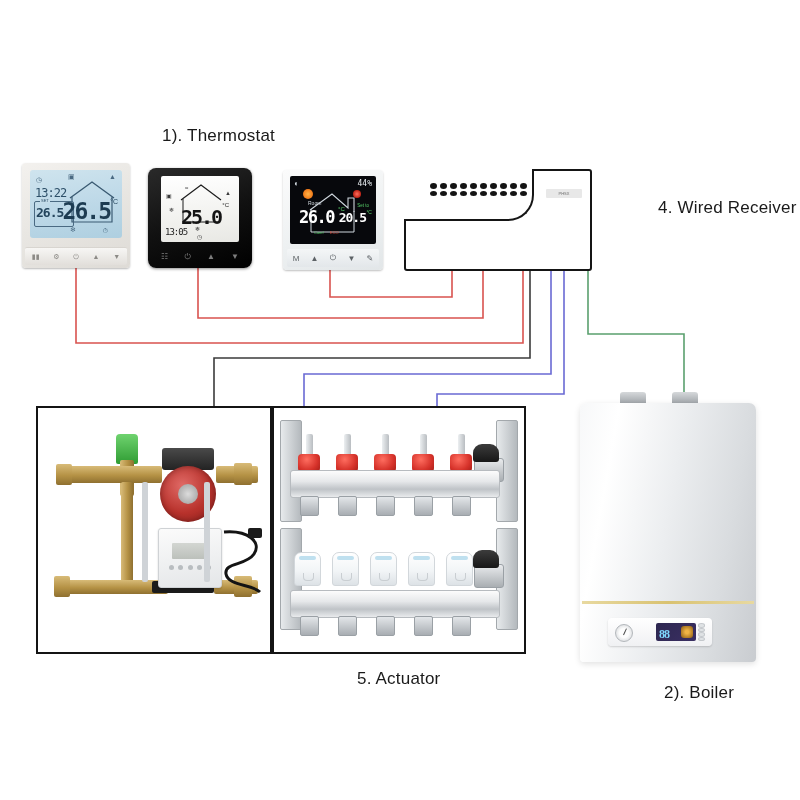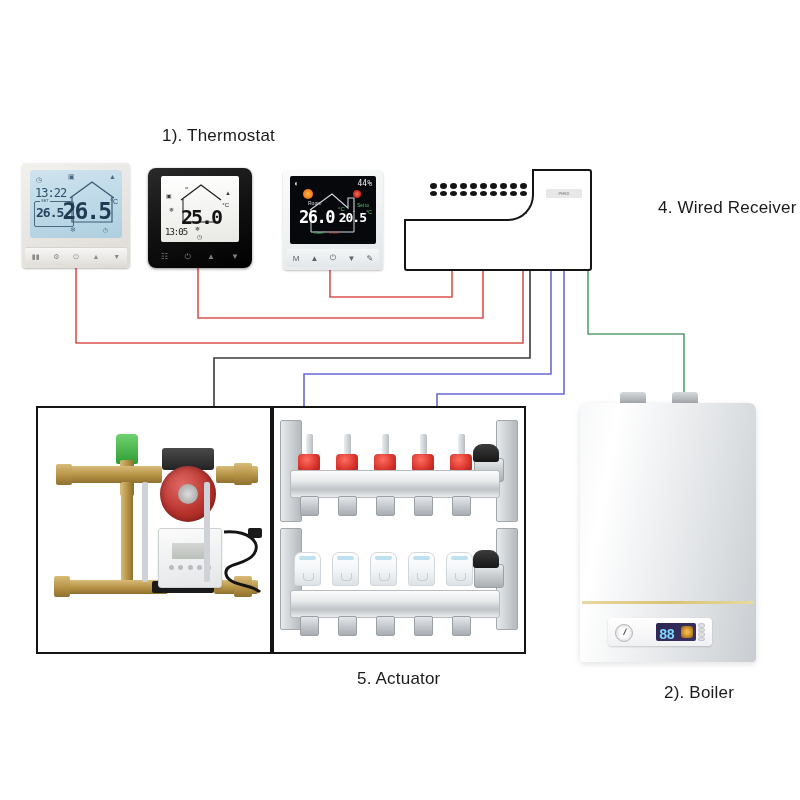--- a/index.html
+++ b/index.html
@@ -126,22 +126,22 @@
     background:linear-gradient(90deg,#e8d9a0,#d9c271,#e8d9a0);}
   #boiler .panel{position:absolute;left:28px;top:215px;width:104px;height:28px;
     background:linear-gradient(180deg,#ffffff,#f0f1f3);border-radius:4px;
     box-shadow:0 1px 2px rgba(0,0,0,.16);}
   #boiler .gauge{position:absolute;left:7px;top:6px;width:16px;height:16px;border-radius:50%;
     background:radial-gradient(circle,#fdfdfd 40%,#c9ccd0 100%);border:1px solid #b3b7bb;}
   #boiler .gauge:after{content:"";position:absolute;left:7px;top:3px;width:1px;height:7px;
     background:#4a4a4a;transform:rotate(25deg);transform-origin:bottom;}
   #boiler .disp{position:absolute;left:48px;top:5px;width:40px;height:18px;
     background:linear-gradient(135deg,#2d2750,#3a2f63);border-radius:2px;overflow:hidden;}
-  #bdisp-num{position:absolute;left:3px;top:4px;font-size:14px;color:#7fd8ff;
-    font-family:Liberation Mono, monospace;font-weight:bold;letter-spacing:-1px;}
+  #bdisp-num{position:absolute;left:3px;top:4px;font-size:12px;color:#7fd8ff;
+    font-family:Liberation Serif, serif;font-weight:bold;letter-spacing:-1px;}
   #boiler .disp .knob{position:absolute;right:3px;top:3px;width:12px;height:12px;
     border-radius:3px;background:radial-gradient(circle,#f0b445 20%,#8a5a12 100%);}
   #boiler .btns{position:absolute;right:4px;top:5px;width:10px;height:18px;
     display:flex;flex-direction:column;justify-content:space-between;}
   #boiler .btns i{display:block;width:5px;height:5px;border-radius:50%;
     background:#dfe2e5;border:1px solid #c4c8cc;}
 
   
   #act-left{position:absolute;left:36px;top:406px;width:232px;height:244px;
     background:#fff;border:2px solid #141414;}

